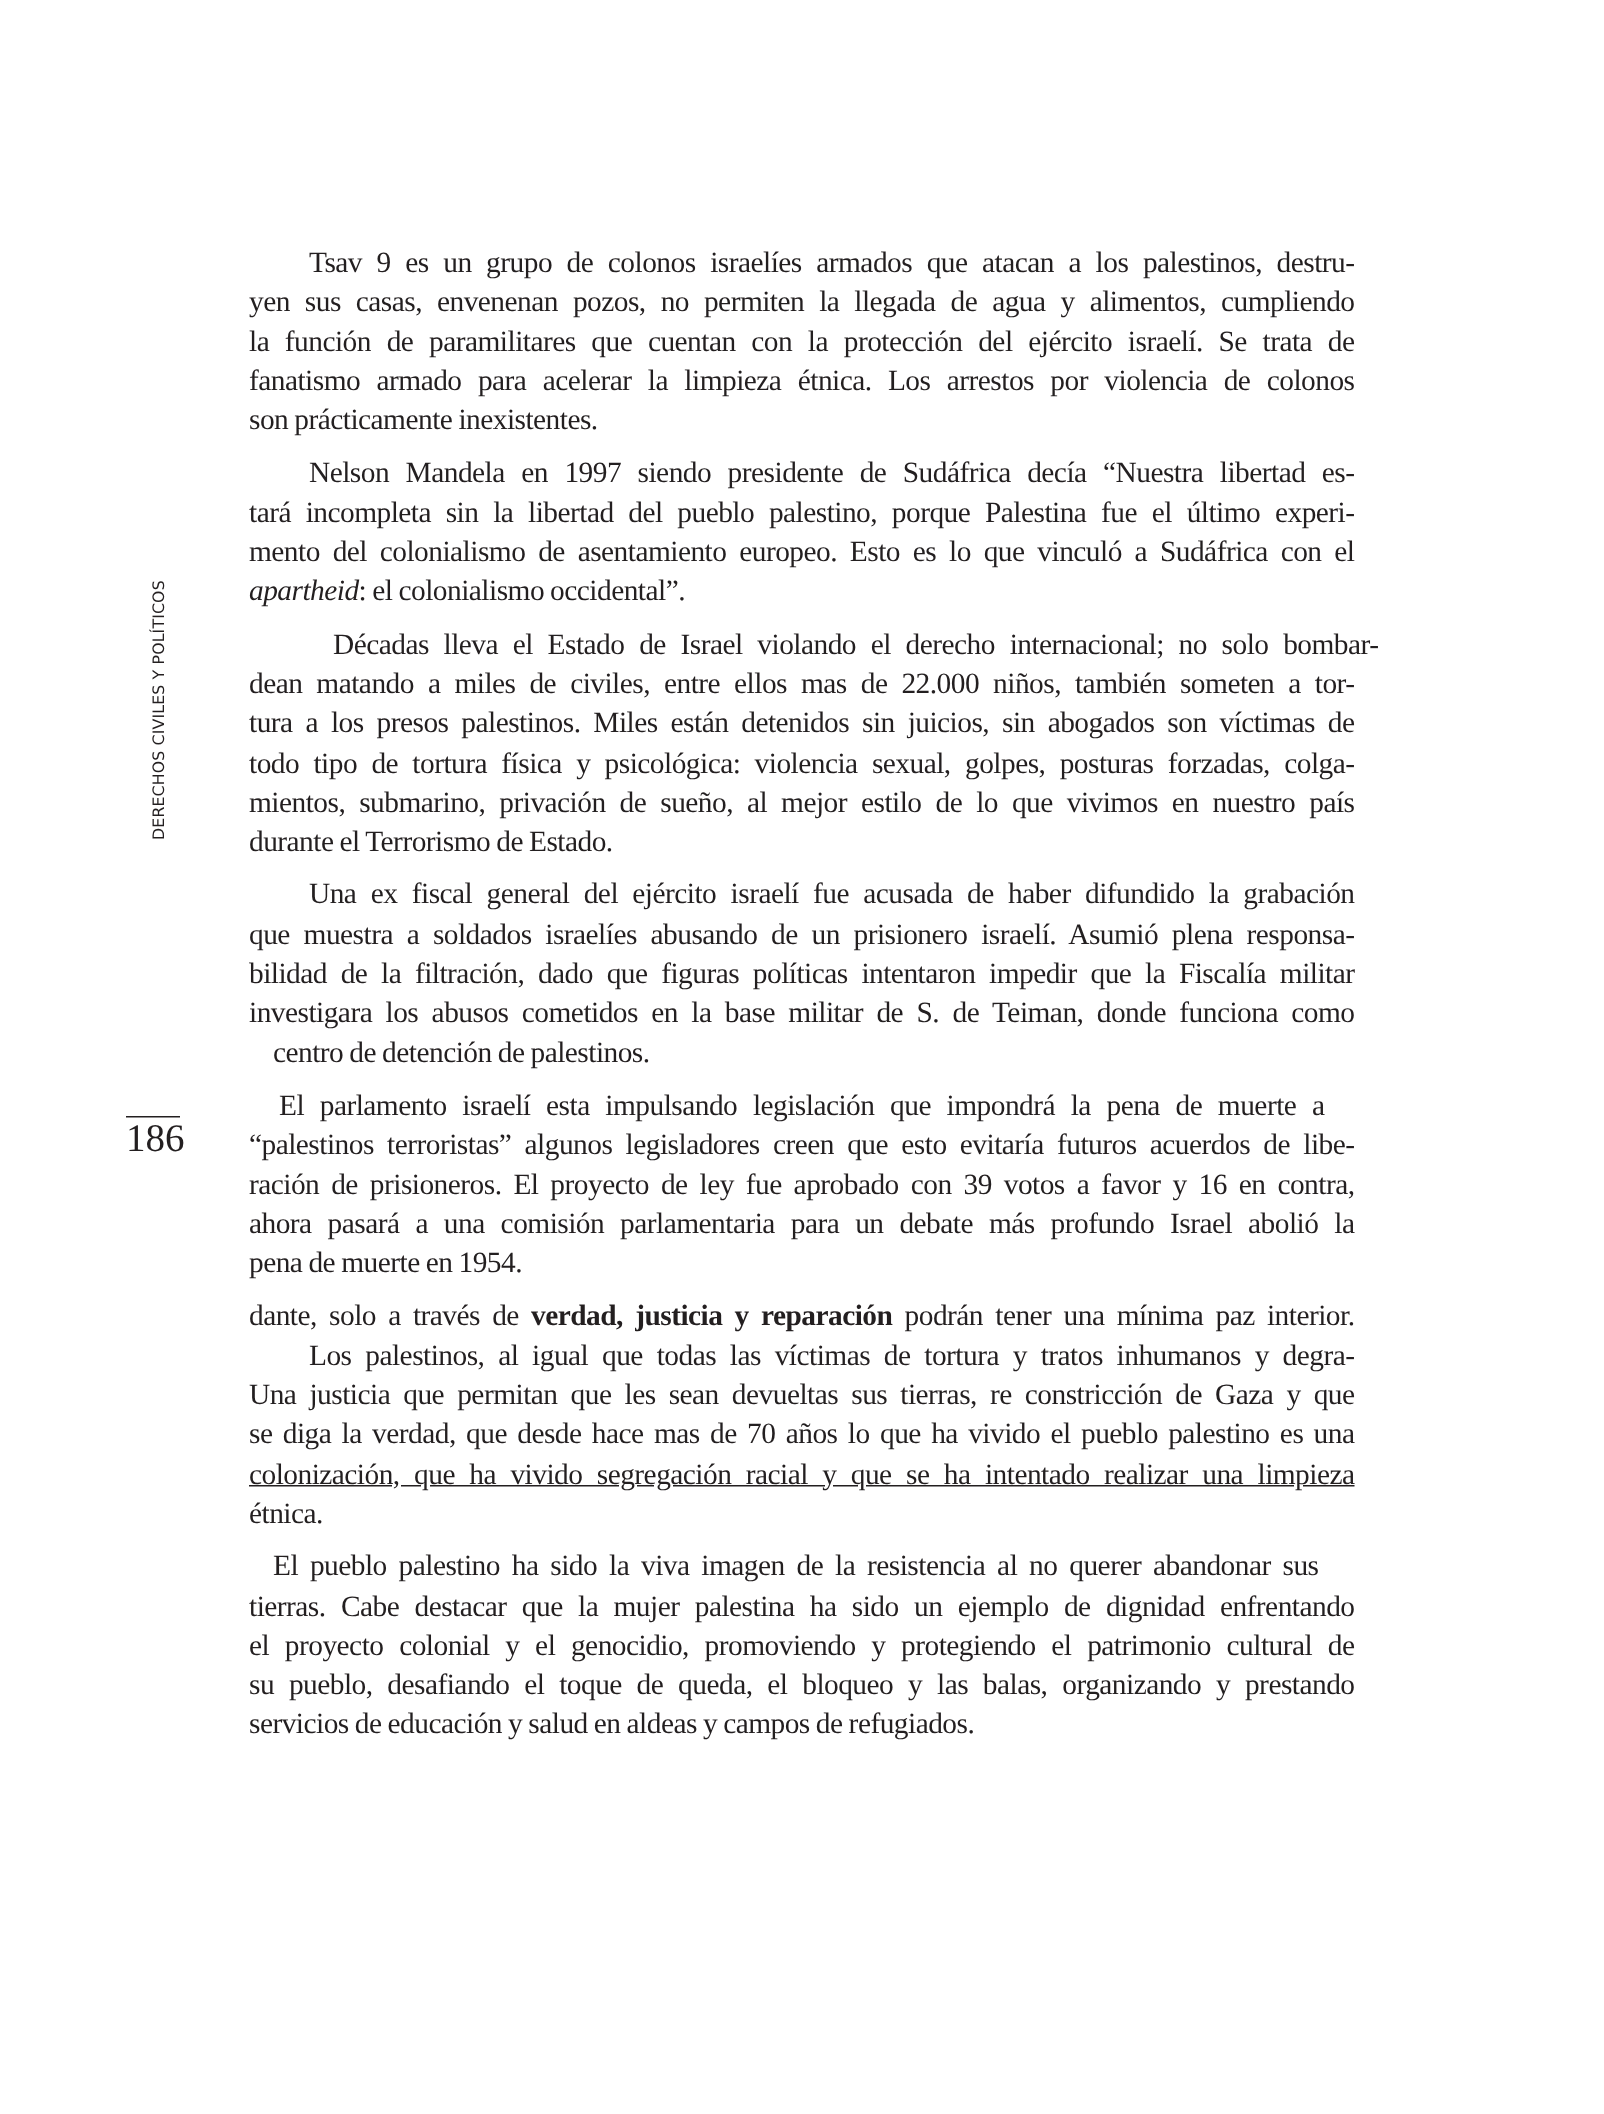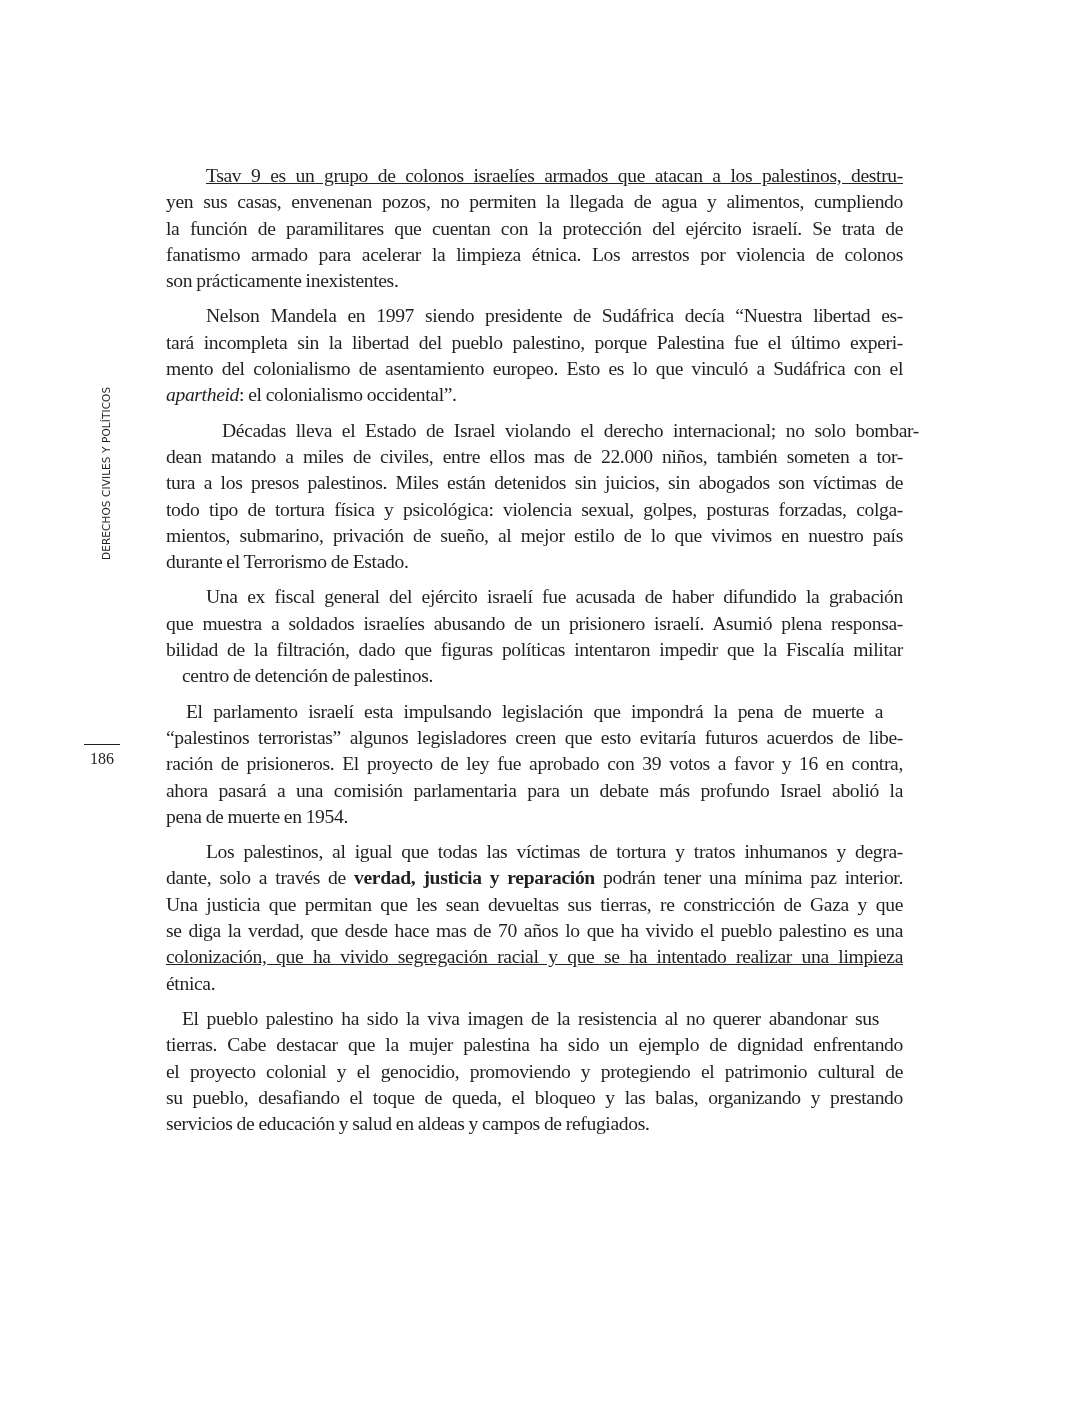--- a/index.html
+++ b/index.html
@@ -67,41 +67,41 @@
       width: 36px;
       text-align: center;
     }
     .folio-rule {
       height: 0;
       border-top: 1px solid #231f20;
       width: 36px;
       margin-bottom: 3px;
     }
     .folio-num {
-      font-size: 16px;
+      font-size: 26px;
       line-height: 22px;
       font-family: "Liberation Serif", "DejaVu Serif", serif;
     }
   </style>
 </head>
 <body>
 
 <div class="page">
 
   <div class="running-head">DERECHOS CIVILES Y POLÍTICOS</div>
 
   <div class="folio">
     <div class="folio-rule"></div>
     <div class="folio-num">186</div>
   </div>
 
   <div class="body-text">
 
     <p class="para">
-      <span class="line first" style="display: block; width: 697px; margin-left: 40px; text-indent: 0px; text-decoration: underline;">Tsav 9 es un grupo de colonos israelíes armados que atacan a los palestinos, destru-</span>
+      <span class="line first" style="display: block; width: 697px; margin-left: 40px; text-indent: 0px;">Tsav 9 es un grupo de colonos israelíes armados que atacan a los palestinos, destru-</span>
       <span class="line" style="display: block; width: 737px;">yen sus casas, envenenan pozos, no permiten la llegada de agua y alimentos, cumpliendo</span>
       <span class="line" style="display: block; width: 737px;">la función de paramilitares que cuentan con la protección del ejército israelí. Se trata de</span>
       <span class="line" style="display: block; width: 737px;">fanatismo armado para acelerar la limpieza étnica. Los arrestos por violencia de colonos</span>
       <span class="line last" style="display: block; width: 737px;">son prácticamente inexistentes.</span>
     </p>
 
     <p class="para">
       <span class="line first" style="display: block; width: 697px; margin-left: 40px; text-indent: 0px;">Nelson Mandela en 1997 siendo presidente de Sudáfrica decía “Nuestra libertad es-</span>
       <span class="line" style="display: block; width: 737px;">tará incompleta sin la libertad del pueblo palestino, porque Palestina fue el último experi-</span>
       <span class="line" style="display: block; width: 737px;">mento del colonialismo de asentamiento europeo. Esto es lo que vinculó a Sudáfrica con el</span>
@@ -114,34 +114,35 @@
       <span class="line" style="display: block; width: 737px;">tura a los presos palestinos. Miles están detenidos sin juicios, sin abogados son víctimas de</span>
       <span class="line" style="display: block; width: 737px;">todo tipo de tortura física y psicológica: violencia sexual, golpes, posturas forzadas, colga-</span>
       <span class="line" style="display: block; width: 737px;">mientos, submarino, privación de sueño, al mejor estilo de lo que vivimos en nuestro país</span>
       <span class="line last" style="display: block; width: 737px;">durante el Terrorismo de Estado.</span>
     </p>
 
     <p class="para">
       <span class="line first" style="display: block; width: 697px; margin-left: 40px; text-indent: 0px;">Una ex fiscal general del ejército israelí fue acusada de haber difundido la grabación</span>
       <span class="line" style="display: block; width: 737px;">que muestra a soldados israelíes abusando de un prisionero israelí. Asumió plena responsa-</span>
       <span class="line" style="display: block; width: 737px;">bilidad de la filtración, dado que figuras políticas intentaron impedir que la Fiscalía militar</span>
+      <span class="line" style="display: block; width: 737px;">investigara los abusos cometidos en la base militar de S. de Teiman, donde funciona como</span>
       <span class="line last" style="display: block; width: 737px; margin-left: 16px;">centro de detención de palestinos.</span>
     </p>
 
     <p class="para">
       <span class="line first" style="display: block; width: 697px; margin-left: 20px; text-indent: 0px;">El parlamento israelí esta impulsando legislación que impondrá la pena de muerte a</span>
       <span class="line" style="display: block; width: 737px;">“palestinos terroristas” algunos legisladores creen que esto evitaría futuros acuerdos de libe-</span>
       <span class="line" style="display: block; width: 737px;">ración de prisioneros. El proyecto de ley fue aprobado con 39 votos a favor y 16 en contra,</span>
       <span class="line" style="display: block; width: 737px;">ahora pasará a una comisión parlamentaria para un debate más profundo Israel abolió la</span>
       <span class="line last" style="display: block; width: 737px;">pena de muerte en 1954.</span>
     </p>
 
     <p class="para">
+      <span class="line" style="display: block; width: 737px;"><span>dante, solo a través de </span><strong>verdad, justicia y reparación</strong><span> podrán tener una mínima paz interior.</span></span>
       <span class="line first" style="display: block; width: 697px; margin-left: 40px; text-indent: 0px;">Los palestinos, al igual que todas las víctimas de tortura y tratos inhumanos y degra-</span>
-      <span class="line" style="display: block; width: 737px;"><span>dante, solo a través de </span><strong>verdad, justicia y reparación</strong><span> podrán tener una mínima paz interior.</span></span>
       <span class="line" style="display: block; width: 737px;">Una justicia que permitan que les sean devueltas sus tierras, re constricción de Gaza y que</span>
       <span class="line" style="display: block; width: 737px;">se diga la verdad, que desde hace mas de 70 años lo que ha vivido el pueblo palestino es una</span>
       <span class="line" style="display: block; width: 737px; text-decoration: underline;">colonización, que ha vivido segregación racial y que se ha intentado realizar una limpieza</span>
       <span class="line last" style="display: block; width: 737px;">étnica.</span>
     </p>
 
     <p class="para">
       <span class="line first" style="display: block; width: 697px; margin-left: 16px; text-indent: 0px;">El pueblo palestino ha sido la viva imagen de la resistencia al no querer abandonar sus</span>
       <span class="line" style="display: block; width: 737px;">tierras. Cabe destacar que la mujer palestina ha sido un ejemplo de dignidad enfrentando</span>
       <span class="line" style="display: block; width: 737px;">el proyecto colonial y el genocidio, promoviendo y protegiendo el patrimonio cultural de</span>

